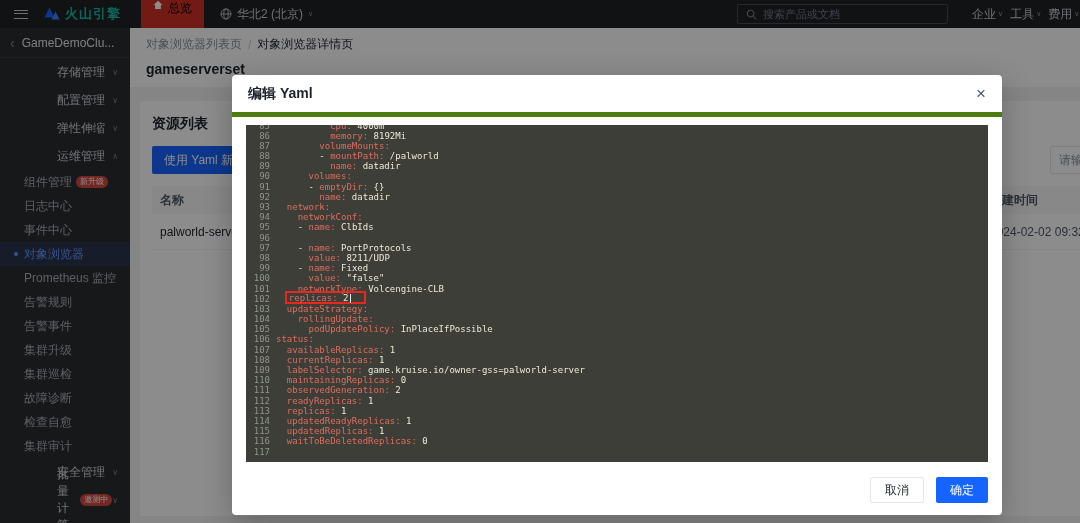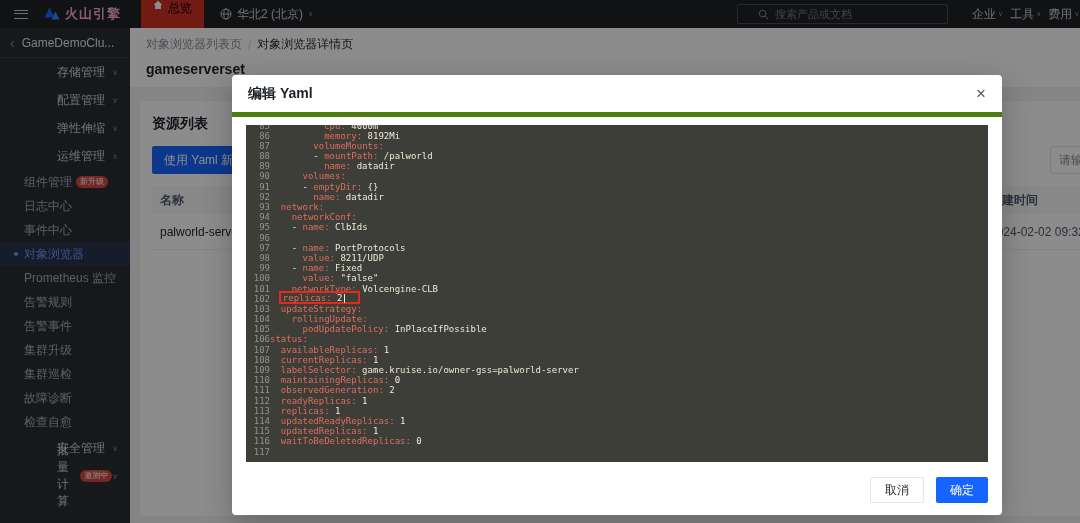--- a/index.html
+++ b/index.html
@@ -4,25 +4,25 @@
 <style>
   * { margin:0; padding:0; box-sizing:border-box; }
   html,body { width:1080px; height:523px; overflow:hidden; }
   body { font-family:"Liberation Sans","DejaVu Sans",sans-serif; background:#f2f3f5; position:relative; }
 
   
   .navbar { position:absolute; top:0; left:0; width:1080px; height:28px; background:#1f2126; display:flex; align-items:center; z-index:10; }
   .hamburger { width:14px; height:9px; border-top:1.5px solid #c9cdd4; border-bottom:1.5px solid #c9cdd4; position:relative; margin-left:14px; cursor:pointer; }
   .hamburger::after { content:''; position:absolute; left:0; right:0; top:50%; margin-top:-1px; border-top:1.5px solid #c9cdd4; }
   .logo { display:flex; align-items:center; gap:5px; margin-left:16px; }
-  .logo-text { color:#f9a8d4; font-size:13px; font-weight:bold; letter-spacing:1px; }
+  .logo-text { color:#14b8a6; font-size:13px; font-weight:bold; letter-spacing:1px; }
   .overview-btn { margin-left:20px; height:28px; background:var(--brand-red); color:#000000; border:none; font-size:12px; display:flex; align-items:flex-start; gap:5px; padding:0 12px; cursor:pointer; }
   .region { margin-left:16px; display:flex; align-items:center; gap:5px; color:#c9cdd4; font-size:12px; cursor:pointer; }
   .nav-caret { font-size:7px; color:#86909c; }
-  .nav-search { position:absolute; left:737px; top:4px; width:211px; height:20px; border:1px solid #494c54; border-radius:2px; display:flex; align-items:center; gap:6px; padding:0 20px; }
+  .nav-search { position:absolute; left:737px; top:4px; width:211px; height:20px; border:1px solid #494c54; border-radius:2px; display:flex; align-items:center; gap:6px; padding:0 8px; }
   .nav-search input { flex:1; background:transparent; border:none; outline:none; color:#c9cdd4; font-size:11px; font-family:inherit; }
   .nav-search input::placeholder { color:#787d86; }
   .nav-right { position:absolute; left:970px; top:0; height:28px; display:flex; align-items:center; gap:3px; }
   .nav-item { display:flex; align-items:center; gap:2px; color:#c9cdd4; font-size:12px; padding:0 2px; cursor:pointer; white-space:nowrap; }
 
   
   .sidebar { position:absolute; top:28px; left:0; width:130px; height:495px; background:#2a2c31; z-index:5; }
   .cluster { height:30px; display:flex; align-items:center; gap:7px; padding:0 10px; color:#e5e6eb; font-size:12px; border-bottom:1px solid #393c42; }
   .back-icon { color:#86909c; font-size:14px; cursor:pointer; }
   .sb-group { height:28px; display:flex; align-items:center; justify-content:space-between; padding:0 12px; color:#ced2d9; font-size:12px; cursor:pointer;margin-left:45px; }
@@ -56,21 +56,21 @@
   
   .overlay { position:absolute; inset:0; background:rgba(0,0,0,0.45); z-index:20; }
   .modal { position:absolute; left:232px; top:75px; width:770px; height:440px; background:#fff; border-radius:4px; z-index:30; box-shadow:0 8px 30px rgba(0,0,0,0.25); display:flex; flex-direction:column; }
   .modal-header { height:42px; flex:none; display:flex; align-items:center; justify-content:space-between; padding:0 16px; border-bottom:5px solid #4d7c0f; }
   .modal-title { font-size:14px; font-weight:600; color:#1d2129; }
   .close { font-size:17px; color:#4e5969; cursor:pointer; line-height:1; }
 
   .editor { margin:8px 14px 0; height:337px; background:var(--ed-bg); overflow:hidden; font-family:"DejaVu Sans Mono","Liberation Mono",monospace; font-size:9px; line-height:10.2px; padding-left:6px; position:relative; }
   .ed-lines { margin-top:-4.5px; }
   .ed-line { display:flex; height:10.2px; }
-  .ed-num { width:18px; flex:none; text-align:right; color:var(--ed-num); }
+  .ed-num { width:18px; flex:none; text-align:right; margin-right:6px; color:var(--ed-num); }
   .ed-code { white-space:pre; color:var(--ed-val); }
   .ed-key { color:var(--ed-key); }
   .ed-val { color:var(--ed-val); }
   .ed-dash { color:var(--ed-val); }
   .annotated { display:inline-block; border:2px solid var(--ed-ann); padding:0 13px 1px 2px; margin:-2px 0 0 -2px; height:13px; line-height:11px; position:relative; top:-1px; }
   .caret-bar { display:inline-block; width:1px; height:9px; background:#e8eaed; margin-left:2px; vertical-align:middle; }
 
   .modal-footer { flex:1; display:flex; align-items:flex-end; justify-content:flex-end; gap:12px; padding:0 14px 12px; }
   .btn-cancel { background:#fff; border:1px solid #e5e6eb; color:#1d2129; border-radius:2px; height:26px; padding:0 14px; font-size:12px; cursor:pointer; }
   .btn-confirm { background:var(--accent); border:none; color:#fff; border-radius:2px; height:26px; padding:0 14px; font-size:12px; cursor:pointer; }
@@ -192,20 +192,23 @@
         </div>
         <div class="sb-item">
           <span>集群巡检</span>
         </div>
         <div class="sb-item">
           <span>故障诊断</span>
         </div>
         <div class="sb-item">
           <span>检查自愈</span>
         </div>
+        <div class="sb-item">
+          <span>集群审计</span>
+        </div>
         <div class="sb-group">
           <span class="sb-group-left">
             <span>安全管理</span>
           </span>
           <span class="sb-chev">∨</span>
         </div>
         <div class="sb-group">
           <span class="sb-group-left">
             <span>批量计算</span>
             <span class="badge">邀测中</span>

